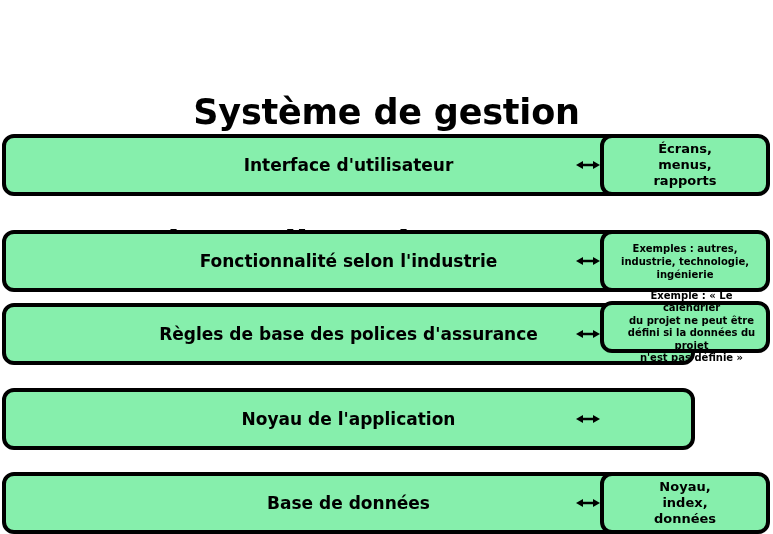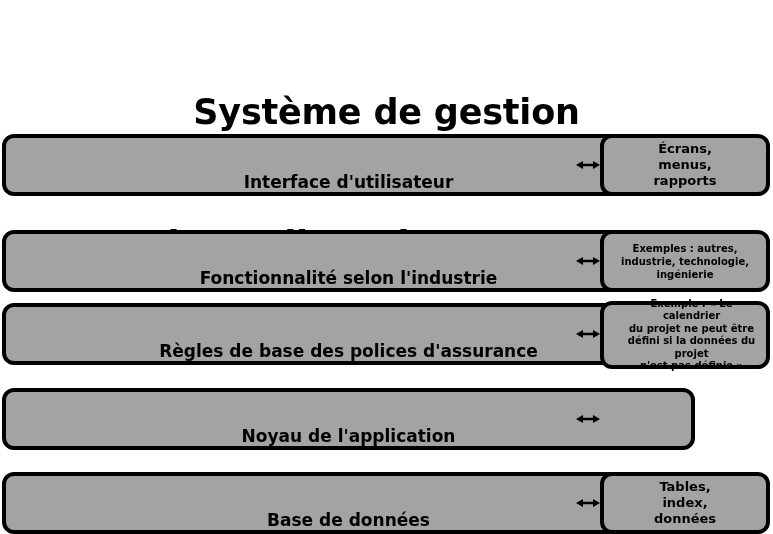--- a/index.html
+++ b/index.html
@@ -53,36 +53,35 @@
   .row-3 { top: 303px; }
   .row-4 { top: 388px; }
   .row-5 { top: 472px; }
 
   
   .box {
     position: absolute;
     box-sizing: border-box;
     border: 4px solid #000000;
     border-radius: 12px;
-    background: #a3a3a3;
+    background: #86efac;
     display: flex;
     align-items: center;
     justify-content: center;
     text-align: center;
   }
 
   .box-main {
     left: 2px;
     top: 0;
     width: 693px;
     height: 62px;
     font-size: 17px;
     font-weight: bold;
     line-height: 20px;
-    align-items: flex-end;
   }
 
   .box-side {
     left: 600px;
     top: 0;
     width: 170px;
     height: 62px;
     font-weight: bold;
     line-height: 14px;
     padding: 2px 4px;
@@ -90,21 +89,21 @@
   .box-side .side-text {
     display: block;
     width: 100%;
   }
 
   .side-lg  { font-size: 13px; line-height: 16px; }
   .side-sm  { font-size: 10px; line-height: 13px; }
   .side-xs  { font-size: 10px; line-height: 12.5px; }
 
   
-  .row-3 .box-side { top: -2px; height: 68px; padding-left: 17px; }
+  .row-3 .box-side { top: -2px; height: 52px; padding-left: 17px; }
 
   
   .connector {
     position: absolute;
     left: 576px;
     top: 22px;
     width: 24px;
     height: 18px;
   }
   .connector svg {
@@ -201,20 +200,20 @@
     </div>
     <div class="connector">
       <svg width="24" height="18" viewBox="0 0 24 18" aria-hidden="true">
         <line x1="4" y1="9" x2="20" y2="9" stroke="#000000" stroke-width="2.5"></line>
         <polygon points="0,9 7,5 7,13" fill="#000000"></polygon>
         <polygon points="24,9 17,5 17,13" fill="#000000"></polygon>
       </svg>
     </div>
     <div class="box box-side side-lg">
       <span class="side-text">
-        <span>Tables,</span><br>
+        <span>Noyau,</span><br>
         <span>index,</span><br>
         <span>données</span>
       </span>
     </div>
   </div>
 
 </div>
 
 </body></html>

